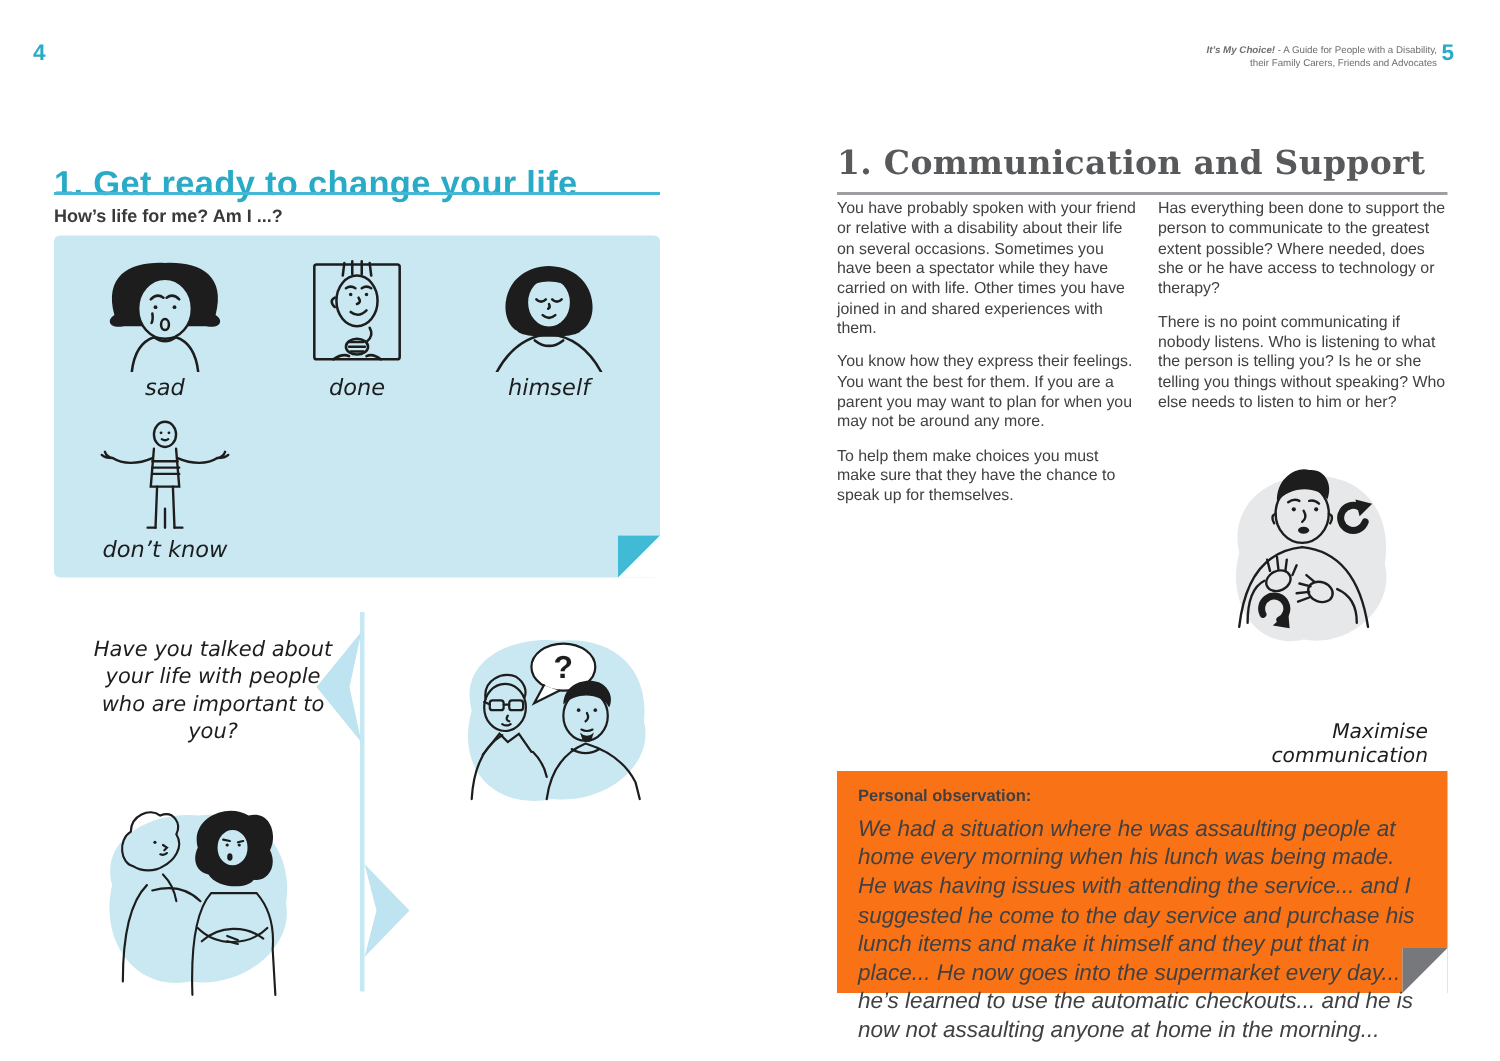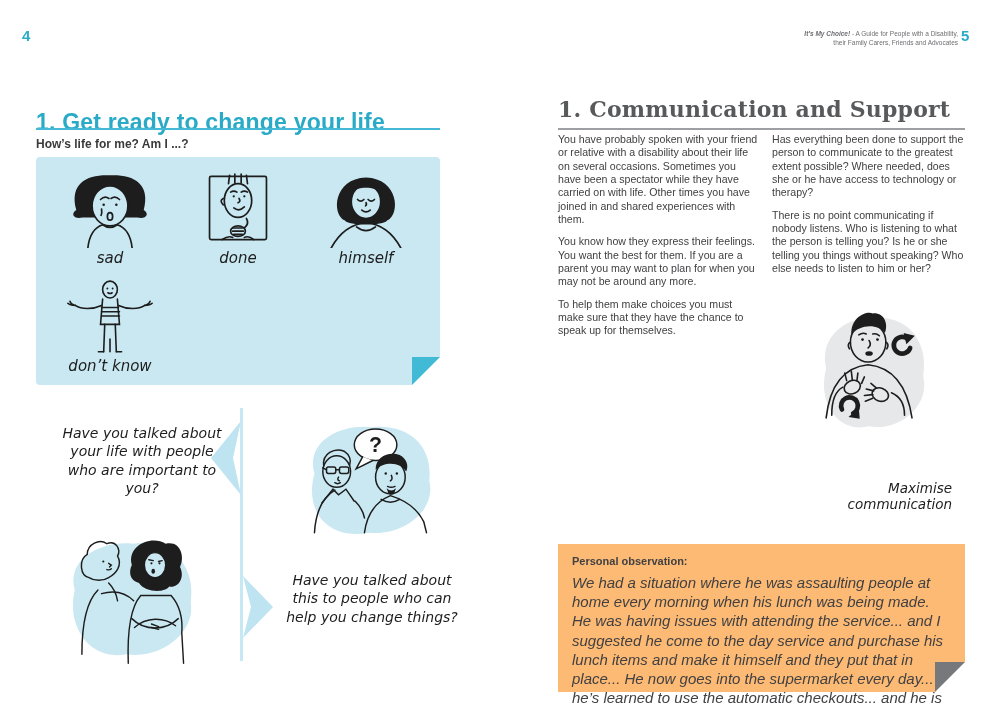--- a/index.html
+++ b/index.html
@@ -47,22 +47,22 @@
             font-family:"DejaVu Serif",serif;color:#58595B;letter-spacing:.2px;white-space:nowrap;text-align:center;}
   .rp-rule{position:absolute;left:558px;top:128px;width:407px;height:1.6px;background:#9D9FA2;}
 
   .col{position:absolute;top:133px;font-size:10.6px;line-height:1.26;color:#414042;}
   .col p{margin:0 0 9px 0;}
   .col-1{left:558px;width:200px;}
   .col-2{left:772px;width:196px;}
 
   .sign-caption{position:absolute;left:788px;top:436px;width:164px;text-align:right;font-size:13.5px;margin-top:44px;}
 
-  .obs-box{position:absolute;left:558px;top:514px;width:407px;height:148px;background:#fdba74;
-           box-sizing:border-box;padding:11px 14px;margin-top:30px;}
+  .obs-box{position:absolute;left:558px;top:514px;width:407px;height:148px;background:#f97316;
+           box-sizing:border-box;padding:11px 14px;}
   .obs-title{font-size:11px;font-weight:bold;color:#414042;margin:0 0 6px 0;}
   .obs-body{font-size:15px;font-style:italic;font-weight:500;line-height:1.28;color:#414042;margin:0;}
   .obs-box .fold{width:30px;height:30px;}
   .obs-box .fold::after{border-top-width:30px;border-right-width:30px;}
 
   svg{display:block;}
 </style>
 </head>
 <body>
 
@@ -212,21 +212,20 @@
       <path d="M94,102 C108,116 132,116 146,102"></path>
       <path d="M97,112 C110,100 130,100 143,110"></path>
       <path d="M116,108 l8,3 M116,112 l8,2"></path>
     </g>
   </svg>
 
   <svg class="flow-arrow" style="left:243px;top:576px;" width="30" height="62" viewBox="0 0 30 62">
     <polygon points="0,0 30,31 0,62 8,31" fill="#BEE3F1"></polygon>
   </svg>
 
-  <div class="hand question question-2">Have you talked about this to people who can help you change things?</div>
 
   <div class="running-header">
     <span class="brand">It’s My Choice!</span><span> - A Guide for People with a Disability,</span><br>
     <span>their Family Carers, Friends and Advocates</span>
   </div>
   <div class="pagenum pagenum-right">5</div>
 
   <div class="rp-title">1. Communication and Support</div>
   <div class="rp-rule"></div>
 

